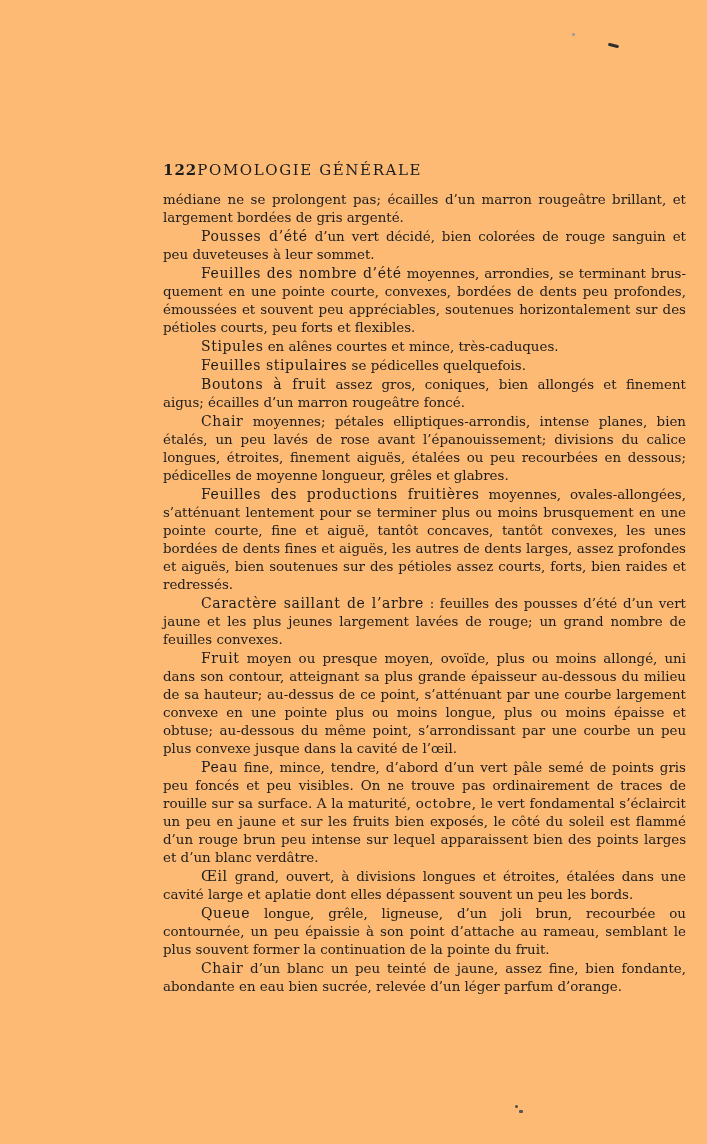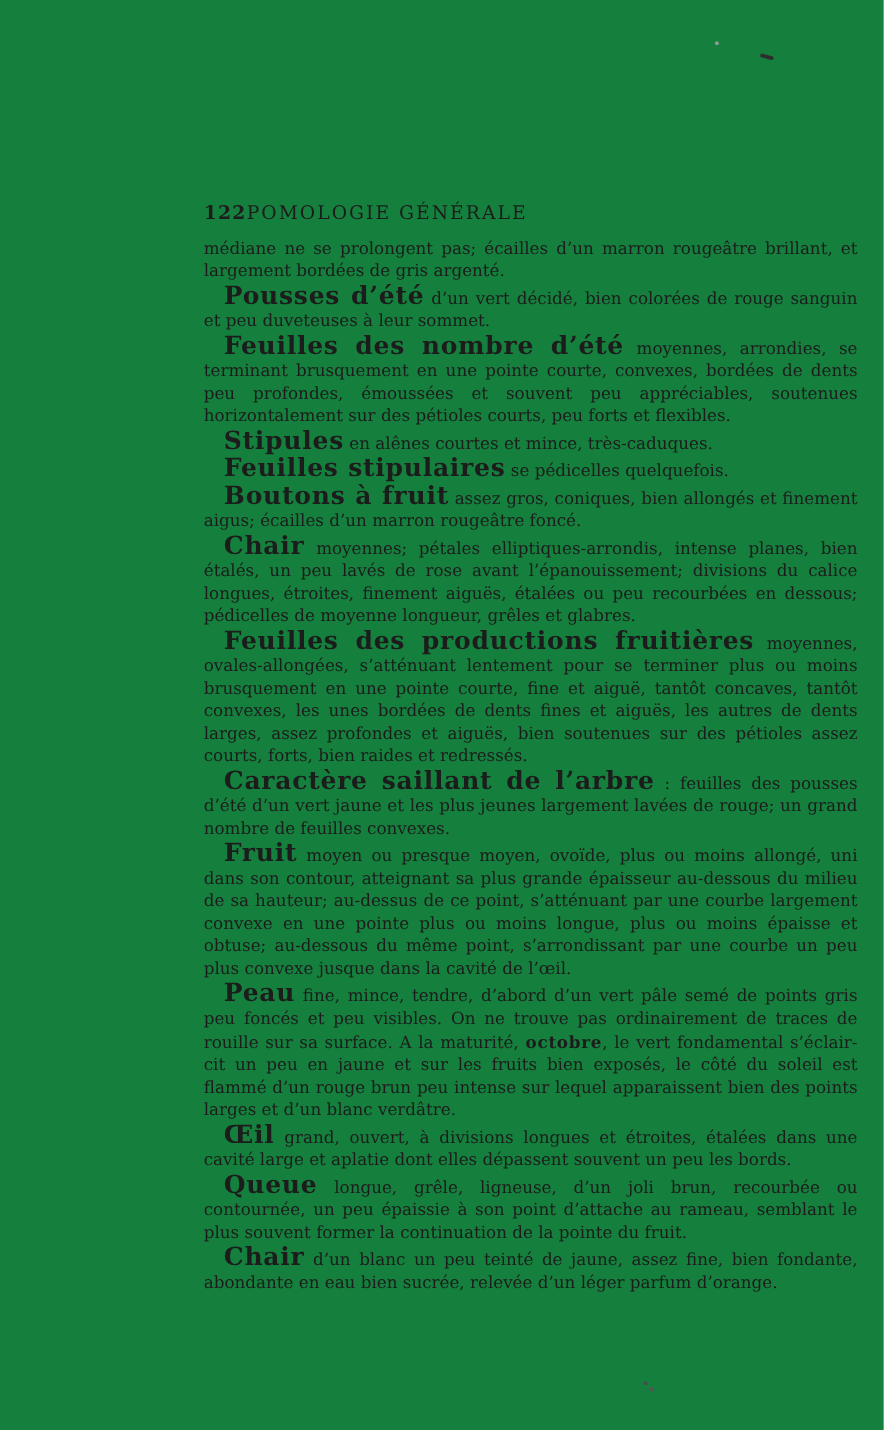--- a/index.html
+++ b/index.html
@@ -4,21 +4,21 @@
 <style>
   html, body {
     margin: 0;
     padding: 0;
     background: #e8e8e8;
   }
   .page {
     position: relative;
     width: 707px;
     height: 1144px;
-    background: #15803d;
+    background: #fdba74;
     overflow: hidden;
     font-family: "DejaVu Serif", serif;
     color: #1c1c1c;
   }
   .running-head {
     position: absolute;
     top: 161px;
     left: 163px;
     width: 523px;
     display: flex;
@@ -49,26 +49,27 @@
     hyphens: manual;
   }
   .para {
     margin: 0;
     text-indent: 16px;
   }
   .para.no-indent {
     text-indent: 0;
   }
   .lead {
-    font-weight: bold;
+    font-weight: normal;
     letter-spacing: 0.6px;
-    font-size: 20px;
+    font-size: 14px;
+    margin-left: 22px;
   }
   .bold-word {
-    font-weight: bold;
+    font-weight: normal;
     letter-spacing: 0.6px;
   }
   
   .speck {
     position: absolute;
     background: #3a3a3a;
     border-radius: 50%;
   }
   .speck.tilde {
     top: 44px; left: 608px;

